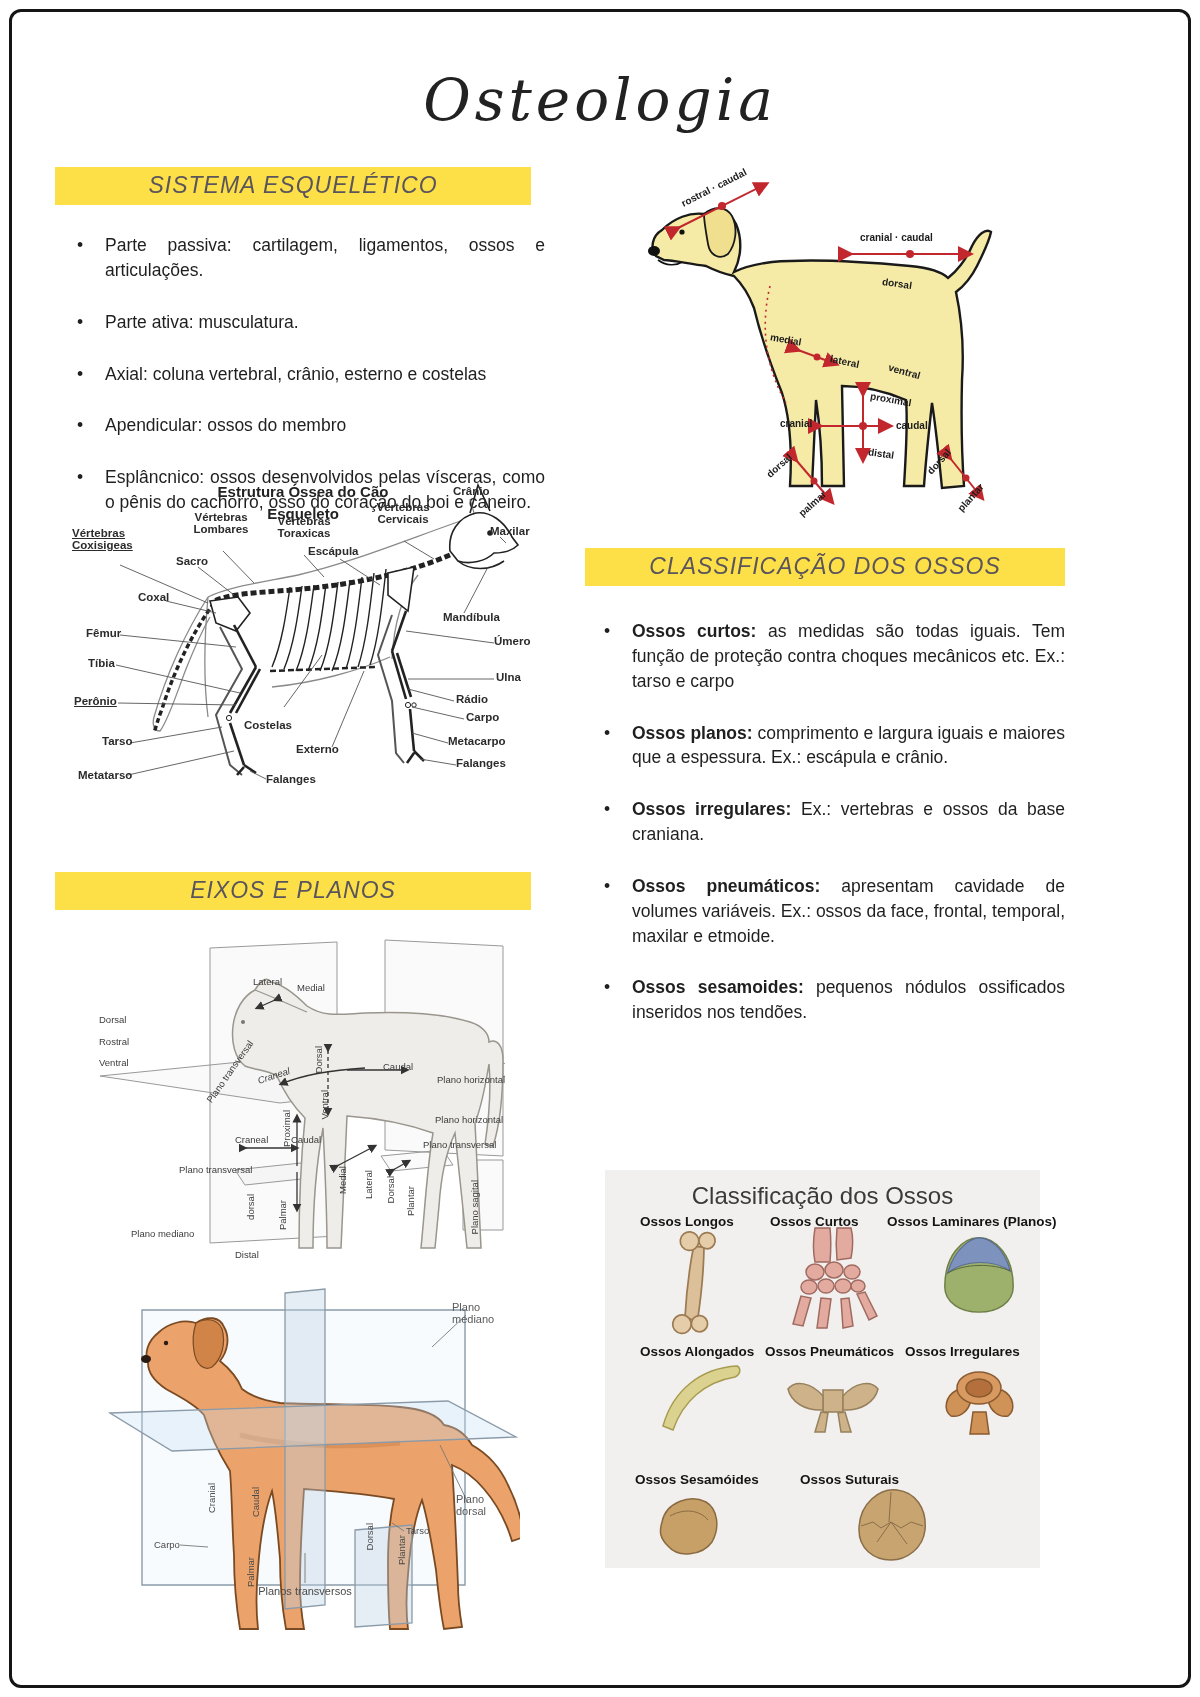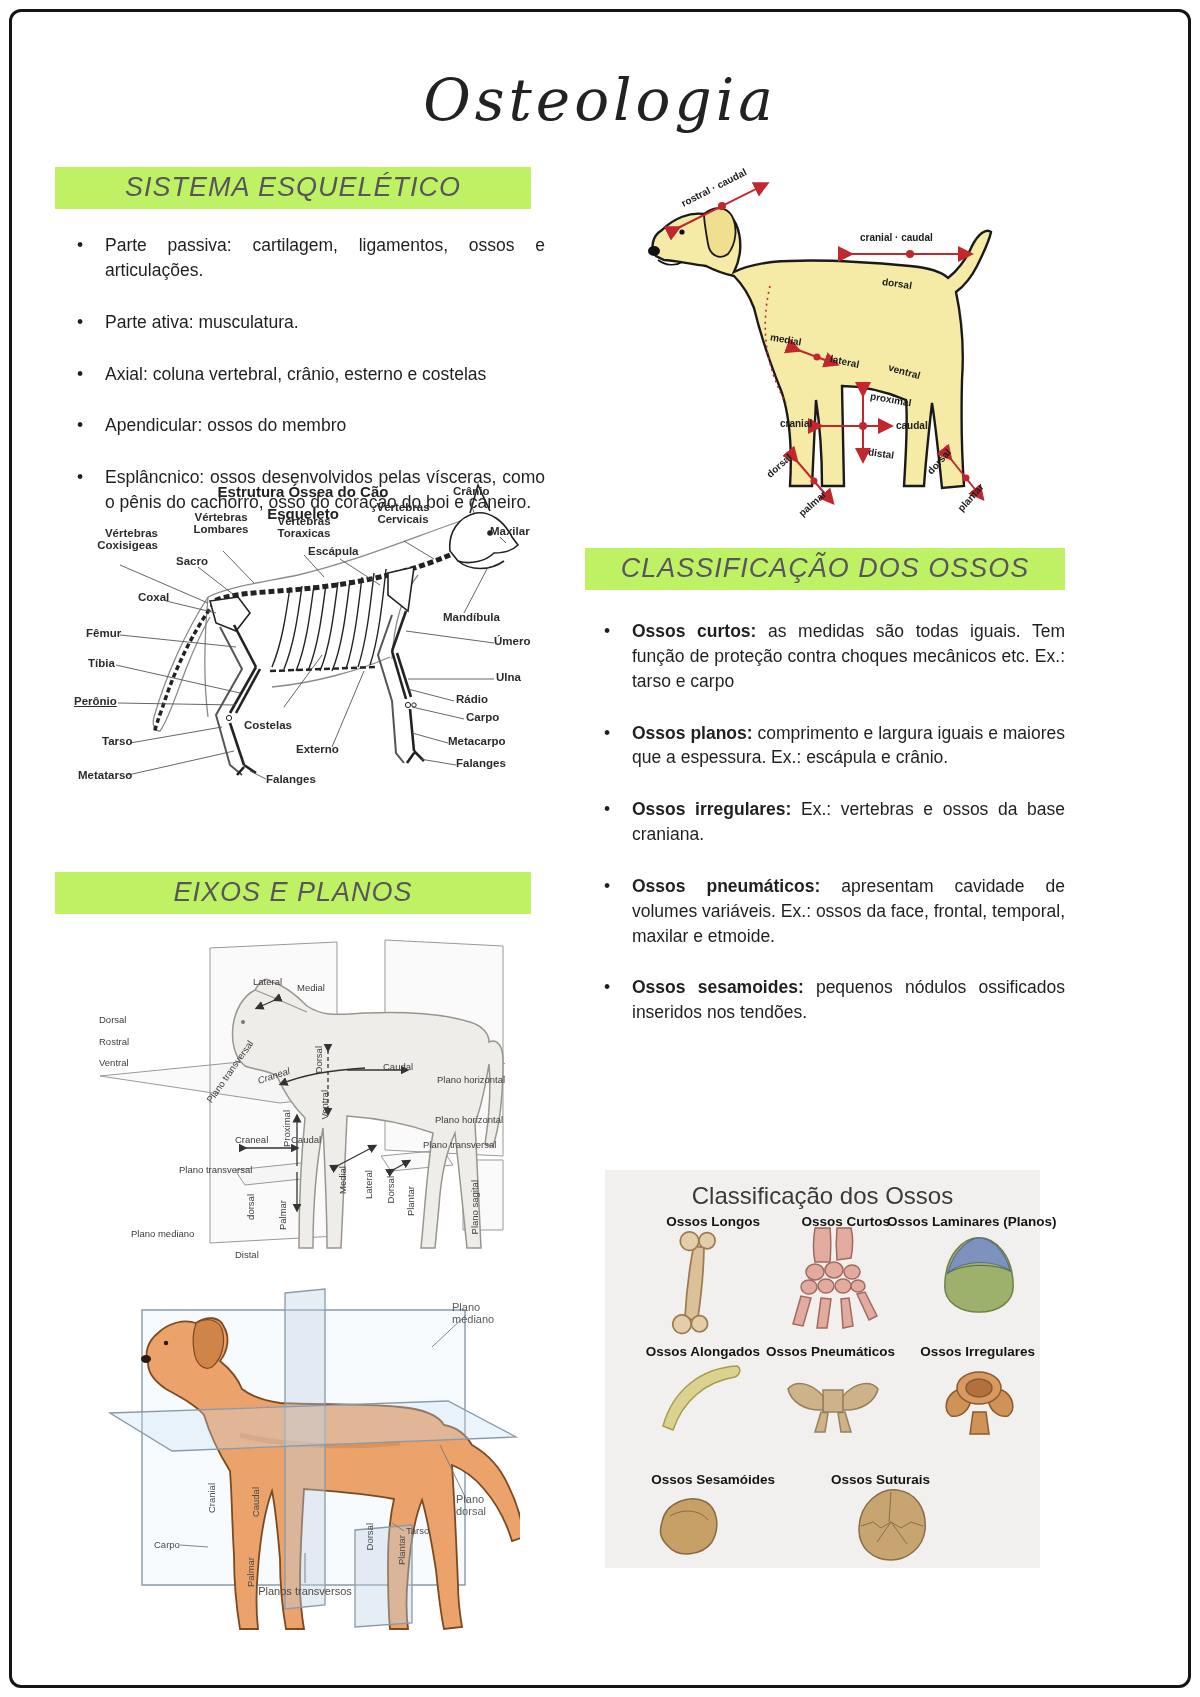--- a/index.html
+++ b/index.html
@@ -3,40 +3,40 @@
 <meta charset="utf-8">
 <style>
   html,body{margin:0;padding:0;background:#fff;}
   .page{position:relative;width:1200px;height:1697px;background:#fff;overflow:hidden;
         font-family:"Liberation Sans",sans-serif;color:#1f1f1f;}
   .page-frame{position:absolute;inset:9px;border:3px solid #151515;border-radius:12px;pointer-events:none;}
   .abs{position:absolute;}
   .main-title{top:66px;left:0;width:100%;text-align:center;
        font-family:"DejaVu Serif",serif;font-style:italic;font-weight:400;
        font-size:58px;letter-spacing:4px;color:#222;}
-  .sec-head{background:#bef264;color:#5a545c;font-style:italic;font-size:27px;
+  .sec-head{background:#fde047;color:#5a545c;font-style:italic;font-size:23px;
        text-align:center;padding:5px 0 6px 0;letter-spacing:1px;}
   .intro{font-size:17.5px;}
   .blist{margin:4px 0 0 0;padding:0;list-style:none;font-size:17.5px;line-height:1.42;}
   .blist li{position:relative;padding-left:47px;margin-bottom:4px;text-align:justify;margin-top:27px;}
   .blist li::before{content:"\2022";position:absolute;left:19px;top:0;}
   .b{font-weight:bold;}
   .fig{position:absolute;}
   .fl{position:absolute;white-space:nowrap;}
   .wrap{white-space:normal;}
   .vl{position:absolute;writing-mode:vertical-rl;transform:rotate(180deg);white-space:nowrap;}
   .sk-lab{font-weight:bold;font-size:11.5px;color:#2b2b2b;}
   .sk-title{font-weight:bold;font-size:15px;color:#222;text-align:center;}
   .dd-lab{font-weight:bold;font-size:10px;color:#1c1c1c;}
   .hp-lab{font-size:9.5px;color:#3c3c3c;}
   .dp-lab{font-size:9.5px;color:#4a4a4a;}
   .dp-big{font-size:11px;color:#5a5a5a;}
   .bc-box{background:#f1f0ee;}
   .bc-title{font-size:24px;color:#3a3a3a;text-align:center;}
-  .bc-lab{font-weight:bold;font-size:13.5px;color:#141414;text-align:right;white-space:nowrap;}
+  .bc-lab{font-weight:bold;font-size:13.5px;color:#141414;text-align:left;white-space:nowrap;}
   svg{display:block;}
 </style>
 </head>
 <body>
 
 <div class="page">
   <div class="page-frame"></div>
 
   <div class="abs main-title">Osteologia</div>
 
@@ -138,21 +138,21 @@
         <line x1="72" y1="288" x2="164" y2="272"></line>
         <line x1="274" y1="292" x2="306" y2="216"></line>
         <line x1="390" y1="288" x2="354" y2="278"></line>
         <line x1="70" y1="320" x2="176" y2="296"></line>
         <line x1="208" y1="324" x2="192" y2="316"></line>
         <line x1="398" y1="310" x2="362" y2="304"></line>
       </g>
     </svg>
     <div class="fl sk-title" style="left:120px;top:28px;width:250px;">Estrutura Óssea do Cão</div>
     <div class="fl sk-title" style="left:120px;top:50px;width:250px;">Esqueleto</div>
-    <div class="fl sk-lab wrap" style="left:14px;top:72px;width:86px;text-align:right;">Vértebras Coxisigeas</div>
+    <div class="fl sk-lab wrap" style="left:14px;top:72px;width:86px;text-align:left;text-decoration:underline;">Vértebras Coxisigeas</div>
     <div class="fl sk-lab wrap" style="left:125px;top:56px;width:76px;text-align:center;">Vértebras Lombares</div>
     <div class="fl sk-lab" style="left:118px;top:100px;">Sacro</div>
     <div class="fl sk-lab wrap" style="left:205px;top:60px;width:82px;text-align:center;">Vértebras Toraxicas</div>
     <div class="fl sk-lab" style="left:250px;top:90px;">Escápula</div>
     <div class="fl sk-lab wrap" style="left:305px;top:46px;width:80px;text-align:center;">Vértebras Cervicais</div>
     <div class="fl sk-lab" style="left:395px;top:30px;">Crânio</div>
     <div class="fl sk-lab" style="left:432px;top:70px;">Maxilar</div>
     <div class="fl sk-lab" style="left:80px;top:136px;">Coxal</div>
     <div class="fl sk-lab" style="left:385px;top:156px;">Mandíbula</div>
     <div class="fl sk-lab" style="left:28px;top:172px;">Fêmur</div>

